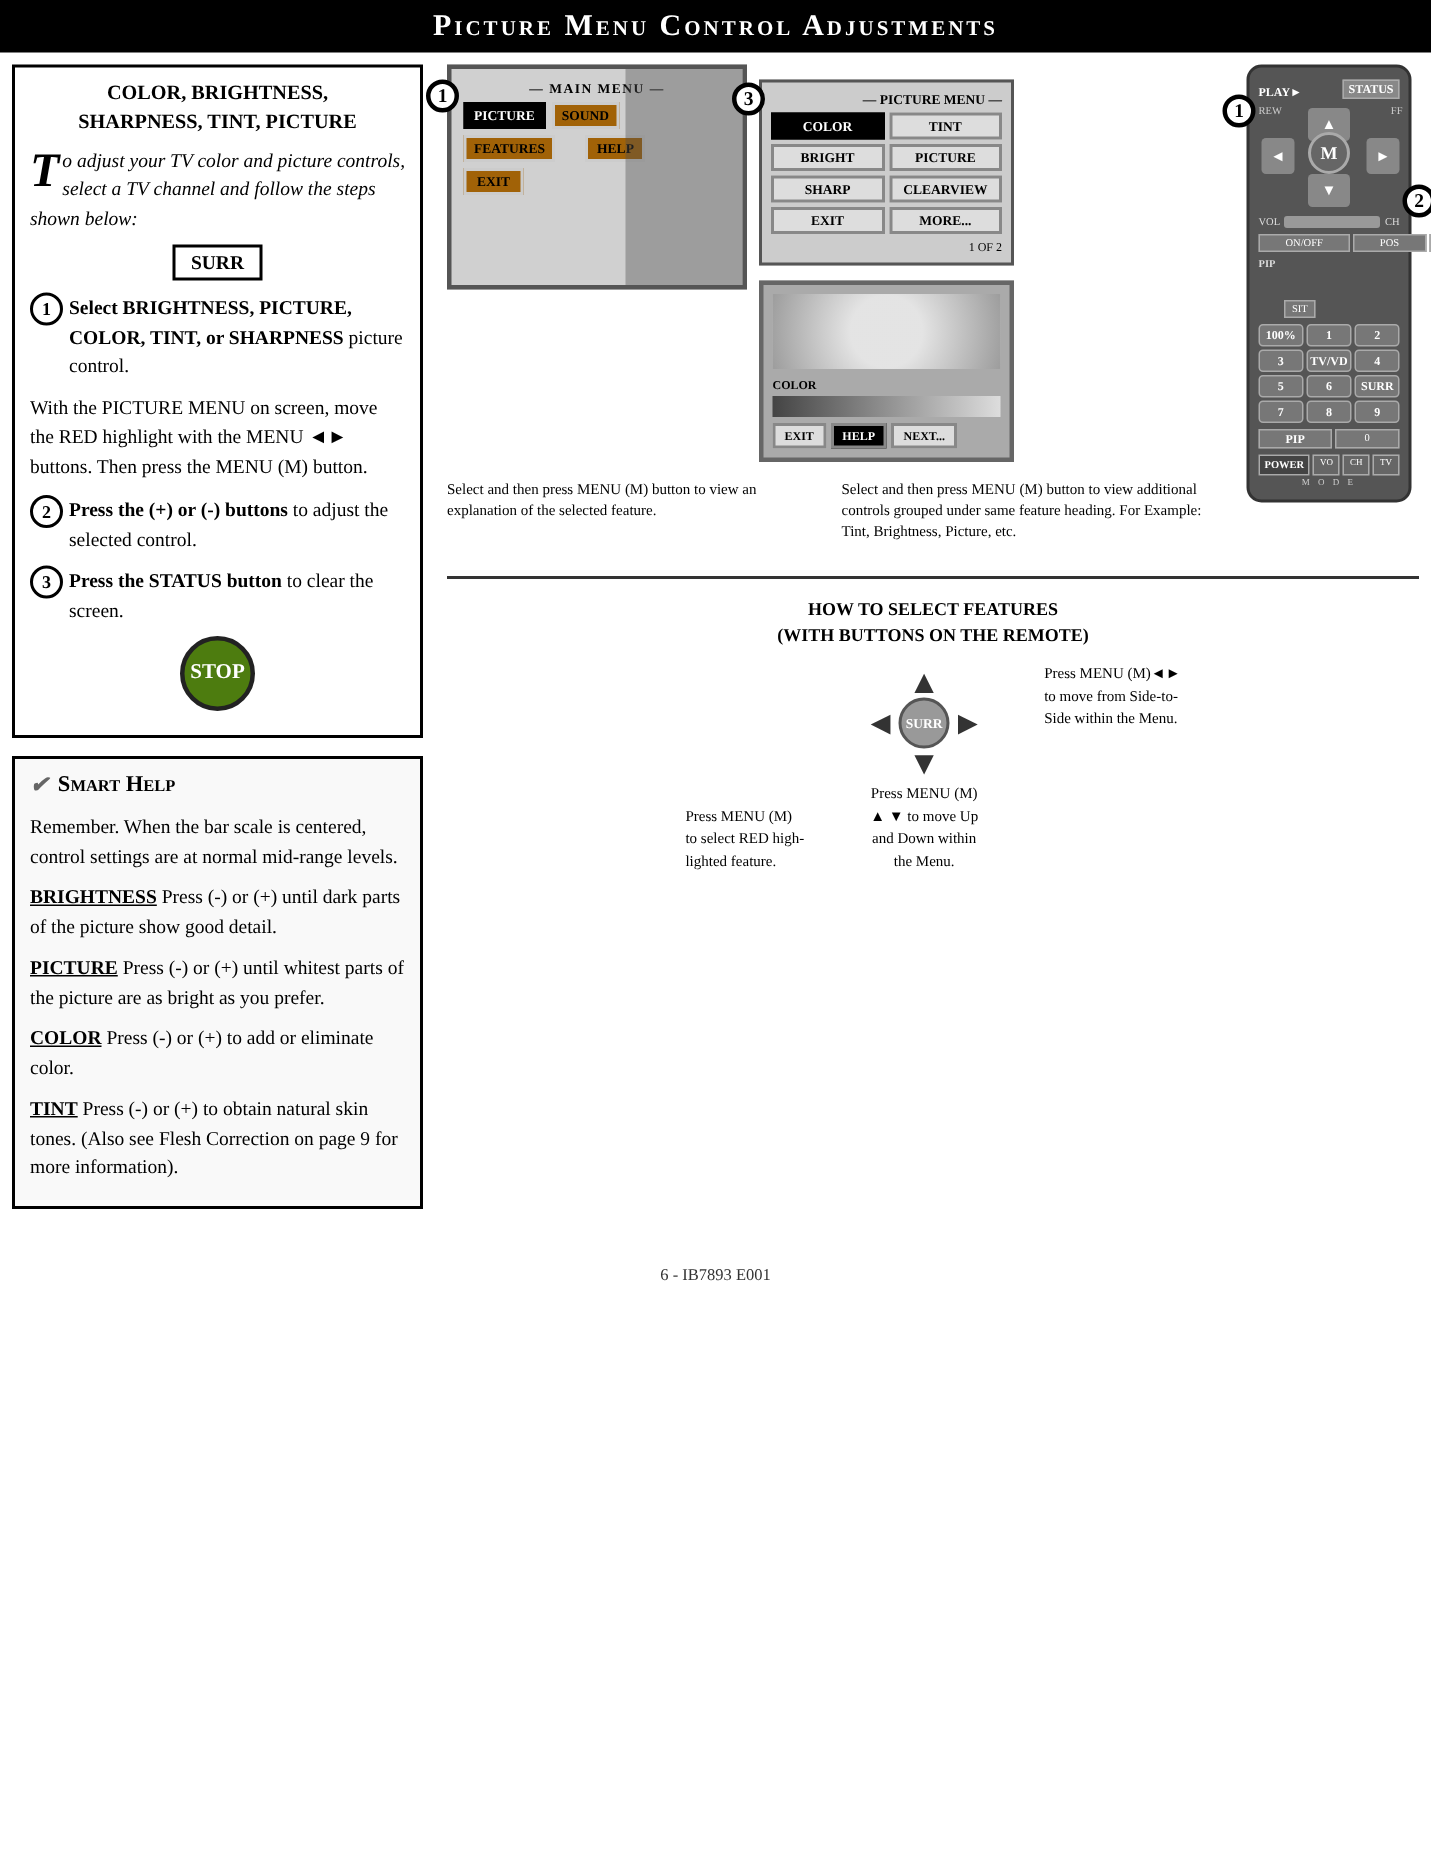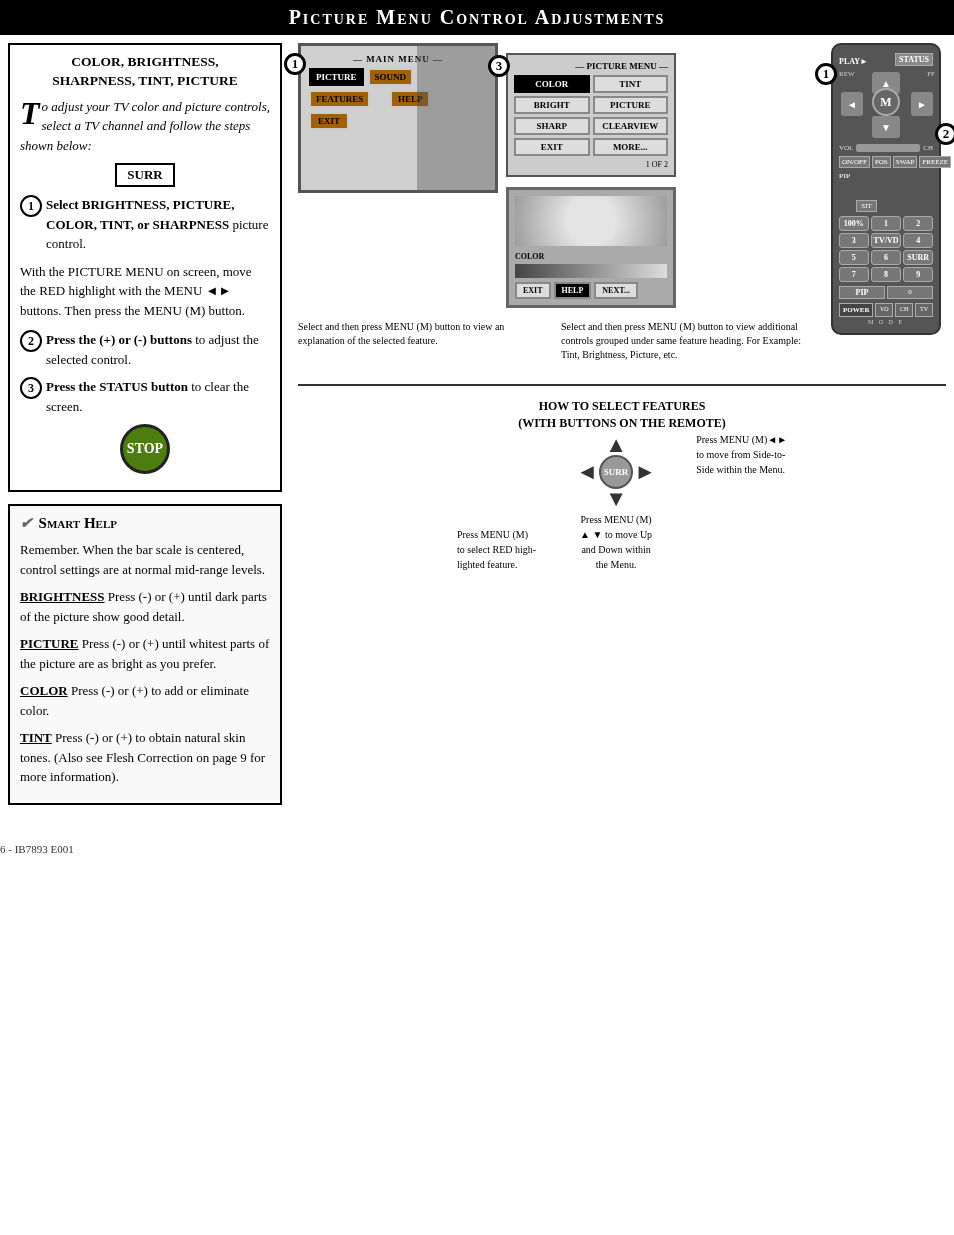--- a/index.html
+++ b/index.html
@@ -322,21 +322,21 @@
       display: flex;
       gap: 2px;
       margin-bottom: 4px;
     }
 
     .remote-small-btn {
       background: #777;
       border: 1px solid #aaa;
       font-size: 7px;
       color: #fff;
-      padding: 1px 2px;
+      padding: 1px 17px;
       flex: 1;
       text-align: center;
     }
 
     .remote-numpad {
       display: grid;
       grid-template-columns: repeat(3, 1fr);
       gap: 2px;
       margin-bottom: 4px;
     }
@@ -409,20 +409,21 @@
 
     
     .bottom-section {
       padding: 0 8px;
     }
 
     .bottom-title {
       text-align: center;
       font-size: 12px;
       font-weight: bold;
+      margin-bottom: 10px;
       line-height: 1.4;
     }
 
     .bottom-diagram {
       display: flex;
       justify-content: center;
       align-items: flex-end;
       gap: 40px;
     }
 
@@ -469,21 +470,21 @@
 
     .bottom-caption {
       font-size: 10px;
       line-height: 1.5;
       text-align: center;
       max-width: 120px;
     }
 
     
     .page-footer {
-      text-align: left;
+      text-align: center;
       font-size: 11px;
       margin-top: 20px;
       margin-bottom: 10px;
       color: #333;
     }
 
     
     .slash {
       font-style: italic;
       color: #666;

